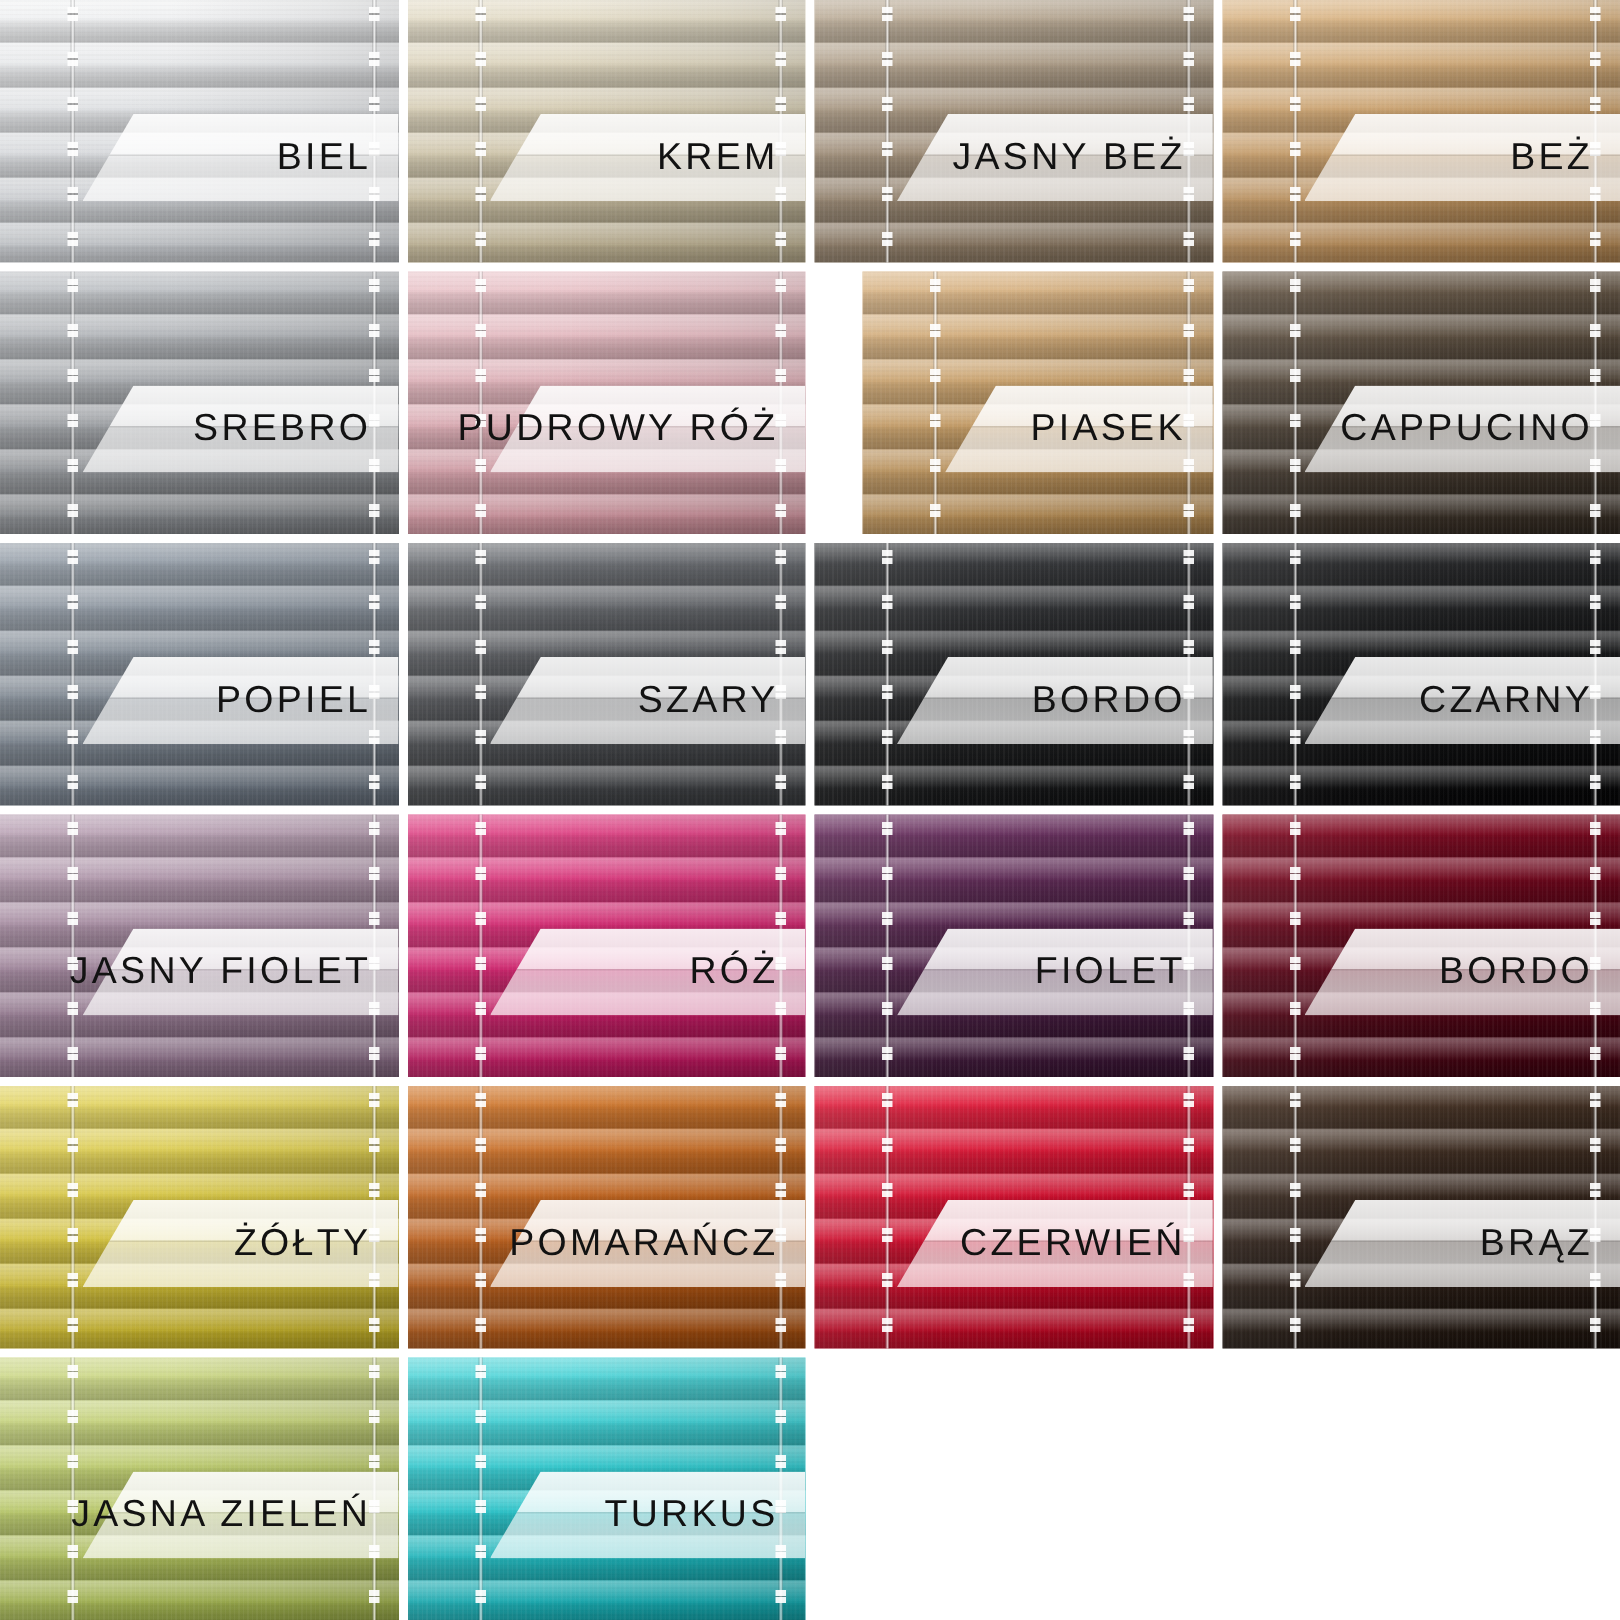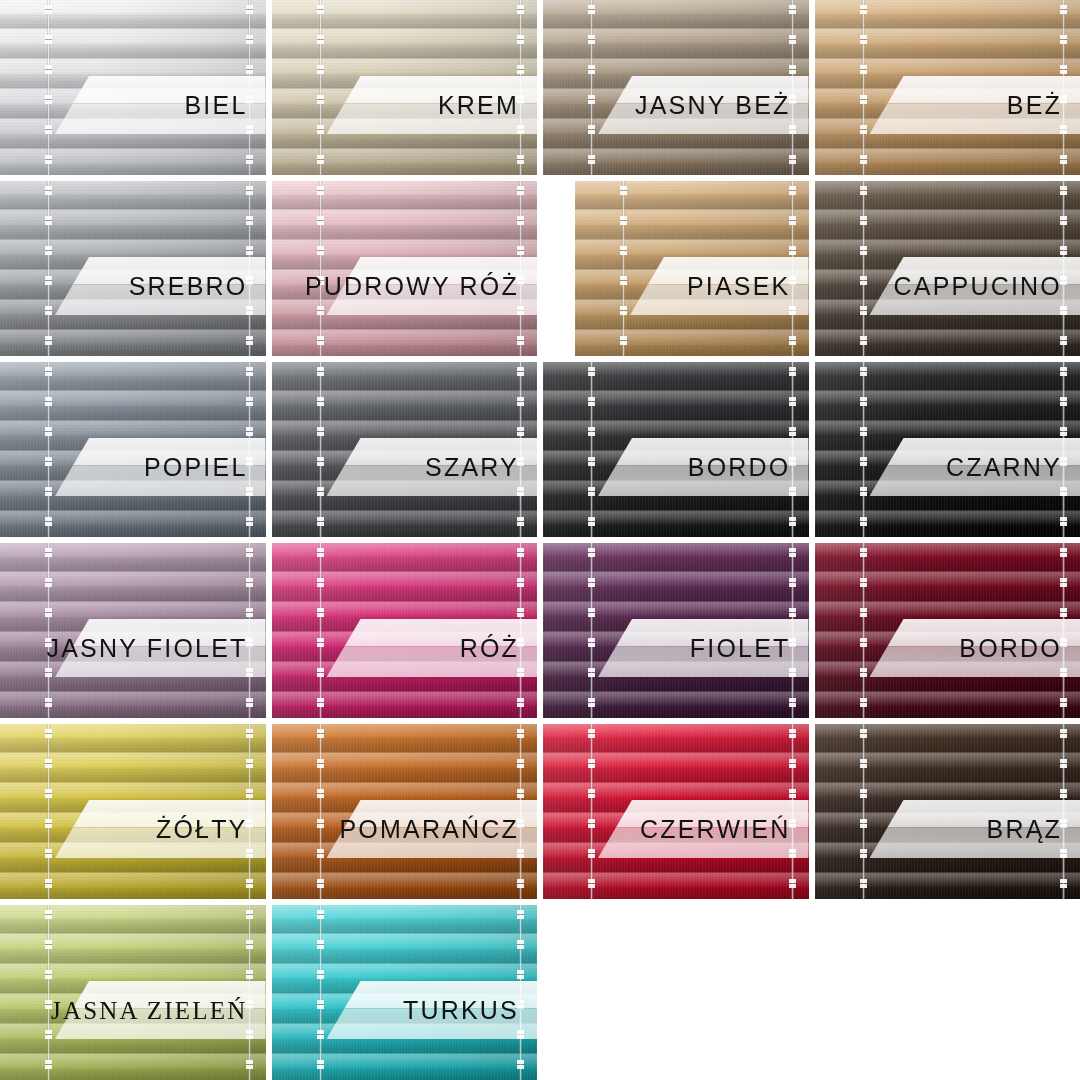--- a/index.html
+++ b/index.html
@@ -415,21 +415,21 @@
         <div class="clips"></div>
       </div>
       <div class="cord right">
         <div class="clips"></div>
       </div>
       <div class="plate">
         <div class="edge"></div>
       </div>
       <div class="label">BRĄZ</div>
     </div>
-    <div class="swatch" style="background: linear-gradient(rgb(207, 218, 140) 0%, rgb(182, 198, 100) 55%, rgb(151, 168, 72) 100%); font-family: Liberation Serif, serif;">
+    <div class="swatch" style="background: linear-gradient(rgb(207, 218, 140) 0%, rgb(182, 198, 100) 55%, rgb(151, 168, 72) 100%);">
       <div class="pleats"></div>
       <div class="weave"></div>
       <div class="sheen"></div>
       <div class="cord left">
         <div class="clips"></div>
       </div>
       <div class="cord right">
         <div class="clips"></div>
       </div>
       <div class="plate">

